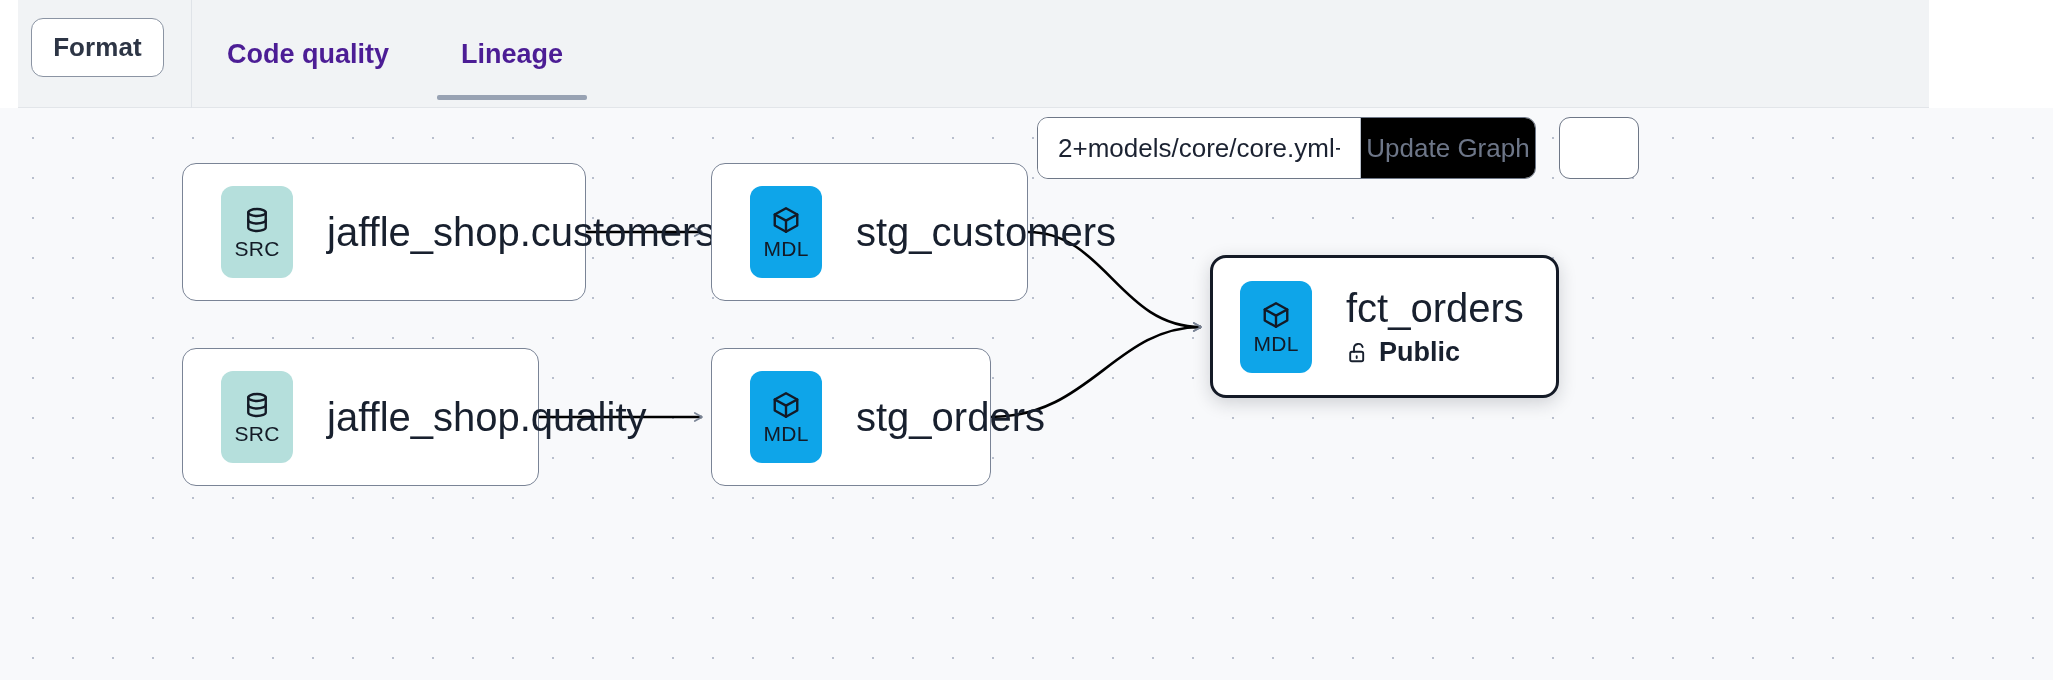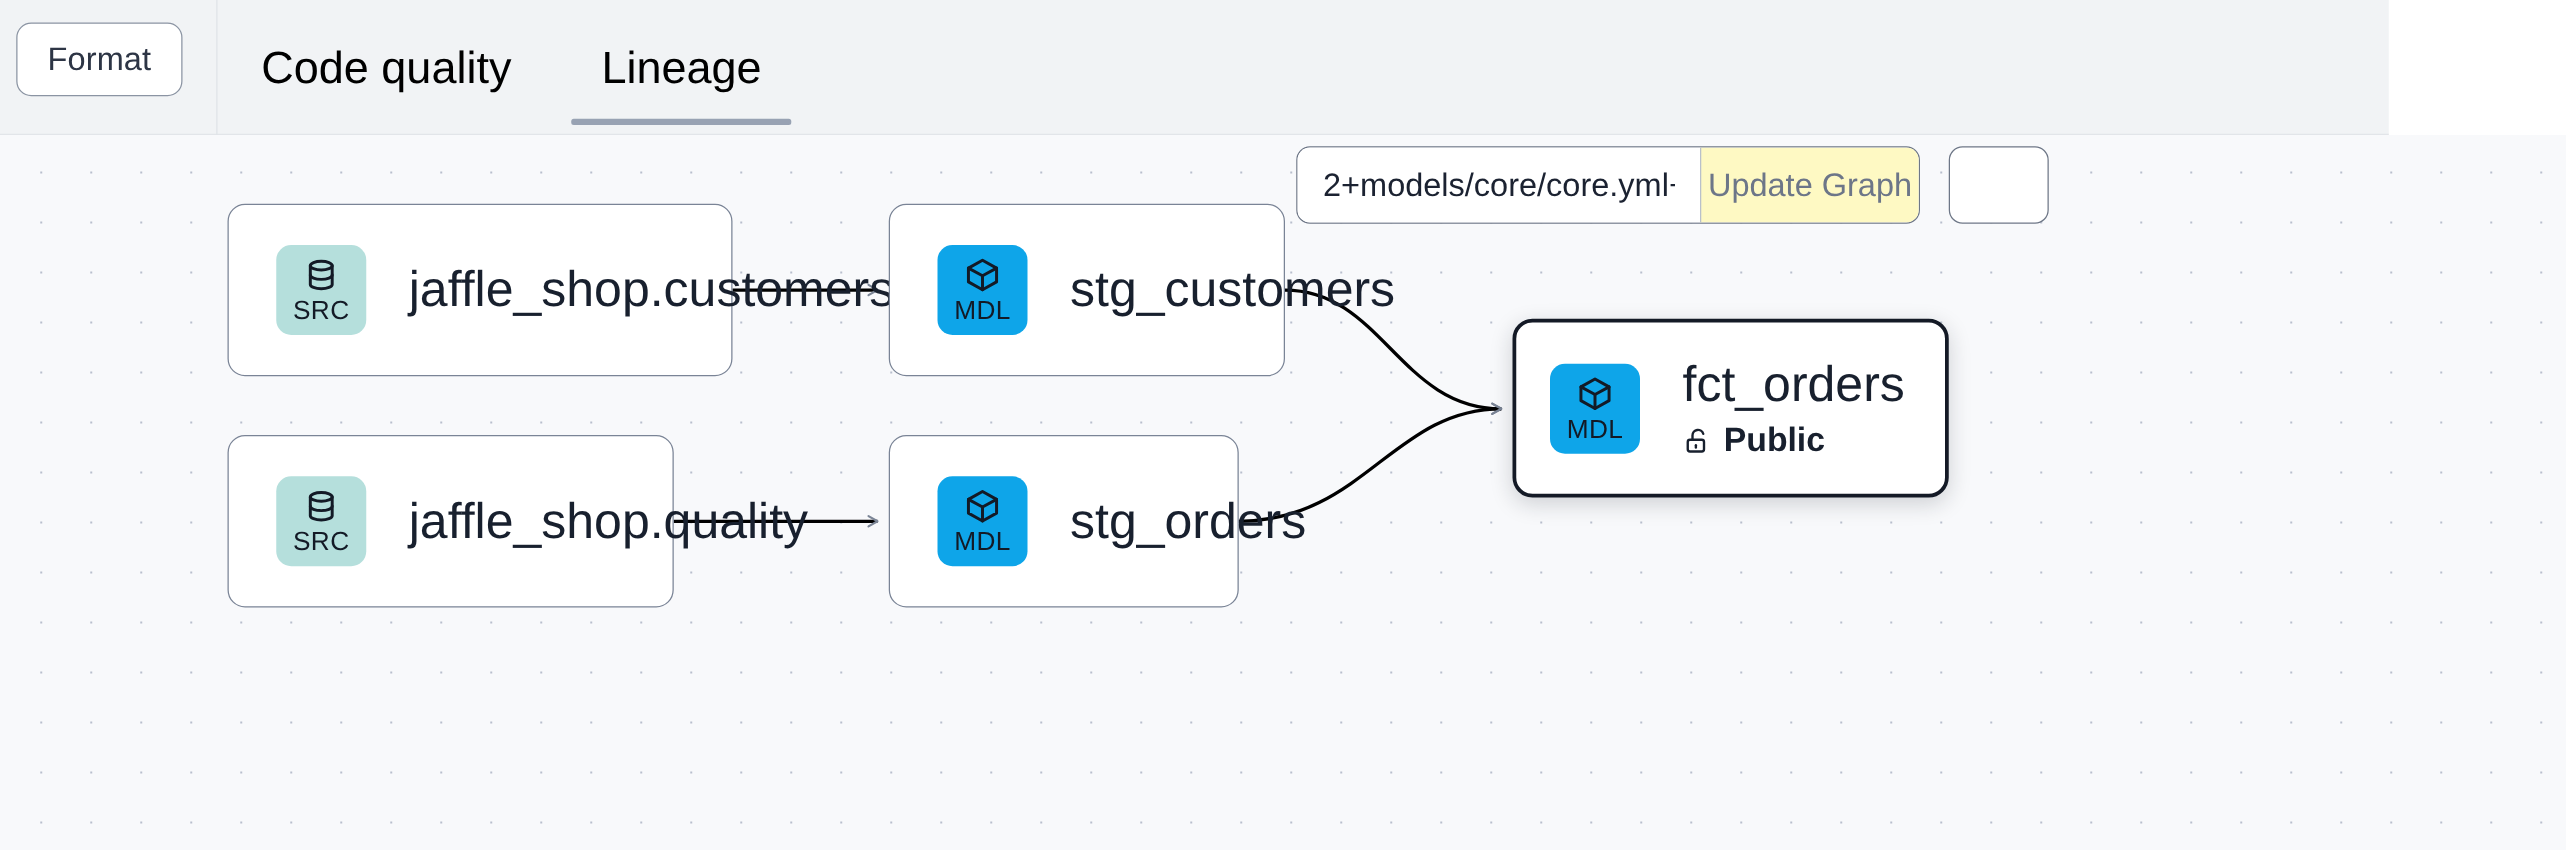--- a/index.html
+++ b/index.html
@@ -16,25 +16,26 @@
   #app {
     position: relative;
     width: 2053px;
     height: 680px;
     overflow: hidden;
   }
 
   
   .toolbar {
     position: absolute;
-    left: 0; top: 0;
+    left: 18px; top: 0;
     width: 1911px;
     height: 108px;
     background: #f1f3f5;
     border-bottom: 1px solid #e2e5e9;
+    font-weight: bold;
   }
 
   .format-btn {
     position: absolute;
     left: 13px;
     top: 18px;
     width: 133px;
     height: 59px;
     background: #ffffff;
     border: 1.6px solid #8b94a3;
@@ -65,22 +66,22 @@
     display: flex;
     align-items: flex-start;
   }
 
   .tab {
     position: relative;
     height: 108px;
     padding: 0 36px;
     display: flex;
     align-items: center;
-    font-size: 36px;
-    color: #000000;
+    font-size: 27px;
+    color: #4c1d95;
     cursor: pointer;
     white-space: nowrap;
   }
 
   .tab.active::after {
     content: "";
     position: absolute;
     left: 12px;
     right: 12px;
     bottom: 8px;
@@ -124,21 +125,21 @@
   }
 
   .node.selected {
     border: 3.6px solid #141a26;
     box-shadow: 0 5px 18px rgba(20,26,38,0.18);
     border-radius: 16px;
   }
 
   .badge {
     width: 72px;
-    height: 72px;
+    height: 92px;
     border-radius: 12px;
     display: flex;
     flex-direction: column;
     align-items: center;
     justify-content: center;
     flex: 0 0 auto;
   }
 
   .badge.src { background: #b5dfdc; }
   .badge.mdl { background: #0ea5e9; }
@@ -207,21 +208,21 @@
     outline: none;
     background: #ffffff;
     font-family: "Liberation Sans", sans-serif;
     font-size: 26px;
     color: #1b2231;
     padding: 0 20px;
   }
 
   .update-graph-btn {
     width: 175px;
-    background: #fef9c3;
+    background: #000000;
     border: none;
     border-left: 1.4px solid #b9c0cb;
     font-family: "Liberation Sans", sans-serif;
     font-size: 26px;
     color: #6d7688;
     cursor: pointer;
     display: flex;
     align-items: center;
     justify-content: center;
     white-space: nowrap;

